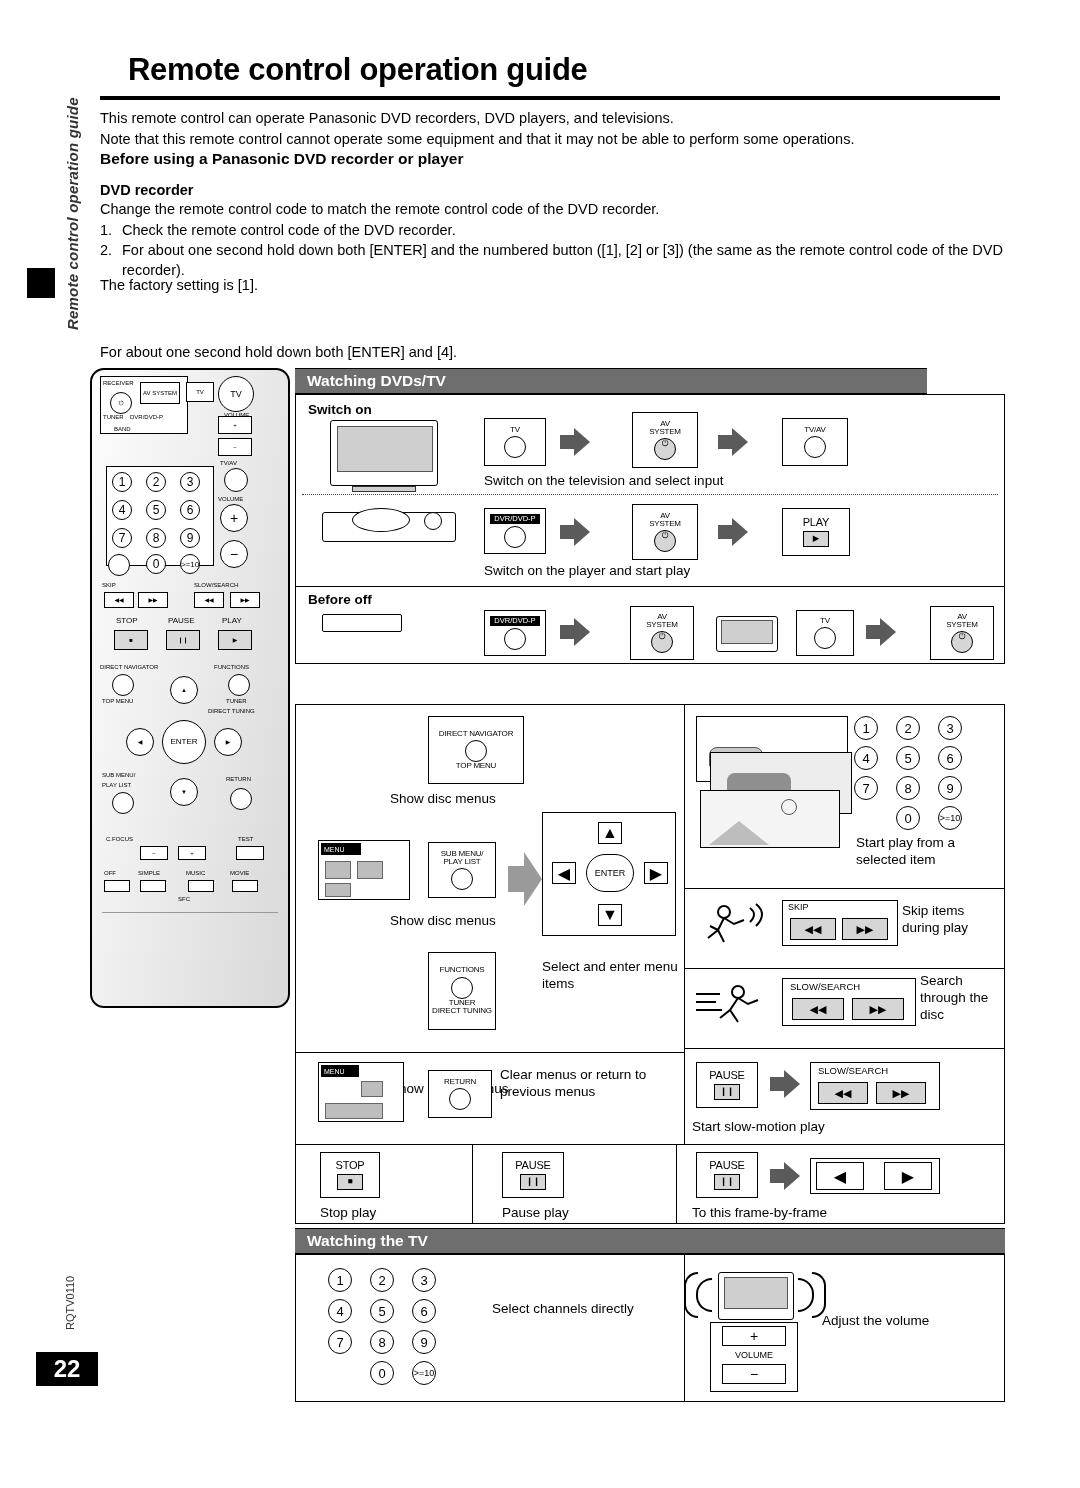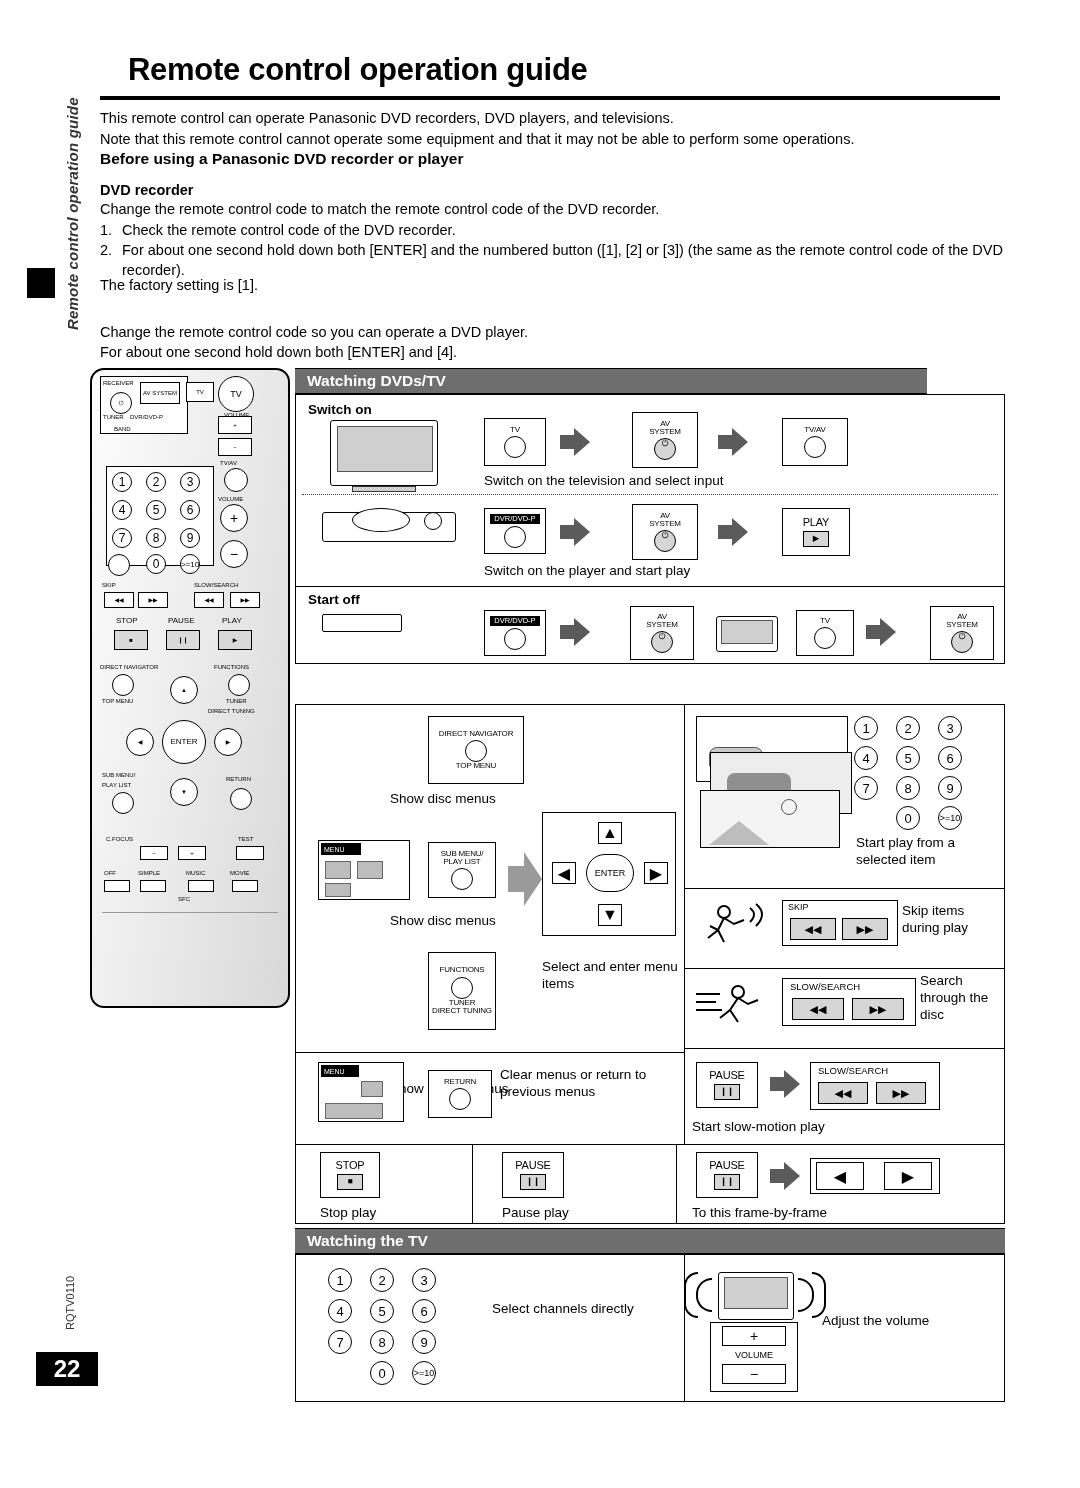--- a/index.html
+++ b/index.html
@@ -187,21 +187,20 @@
         <span>Check the remote control code of the DVD recorder.</span>
       </li>
       <li>
         <span class="n">2.</span>
         <span>For about one second hold down both [ENTER] and the numbered button ([1], [2] or [3]) (the same as the remote control code of the DVD recorder).</span>
       </li>
     </ul>
   </div>
   <div class="body-block" style="top:275px;">The factory setting is [1].</div>
 
-  <div class="body-block" style="top:322px;">Change the remote control code so you can operate a DVD player.</div>
   <div class="body-block" style="top:342px;">For about one second hold down both [ENTER] and [4].</div>
 
   <div class="remote-wrap">
     <div class="remote-body"></div>
 
     <div class="keygrid-box" style="left:10px; top:8px; width:88px; height:58px;"></div>
     <div class="rlabel" style="left:13px; top:12px;">RECEIVER</div>
     <div class="rbtn round" style="left:20px; top:24px; width:22px; height:22px;">⏻</div>
     <div class="rbtn" style="left:50px; top:14px; width:40px; height:22px;">
         <span>AV SYSTEM</span>
@@ -355,21 +354,21 @@
       <div class="shaft"></div>
       <div class="head"></div>
     </div>
   <div class="key" style="left:782px; top:508px; width:68px; height:48px;">
     <span class="cap" style="font-size:11px;">PLAY</span>
     <span class="sq">▶</span>
   </div>
   <div class="caption" style="left:484px; top:562px;">Switch on the player and start play</div>
 
   <div class="divider" style="left:296px; top:586px; width:708px; height:1px;"></div>
-  <div class="sec-label" style="left:308px; top:592px;">Start off</div>
+  <div class="sec-label" style="left:308px; top:592px;">Before off</div>
 
   <div class="pic" style="left:322px; top:614px; width:80px; height:18px; border-radius:2px;"></div>
   <div class="key" style="left:484px; top:610px; width:62px; height:46px;">
     <span class="cap-black" style="width:50px;">DVR/DVD-P</span>
     <span class="circle"></span>
   </div>
   <div class="arrow" style="left:560px; top:618px;">
       <div class="shaft"></div>
       <div class="head"></div>
     </div>

